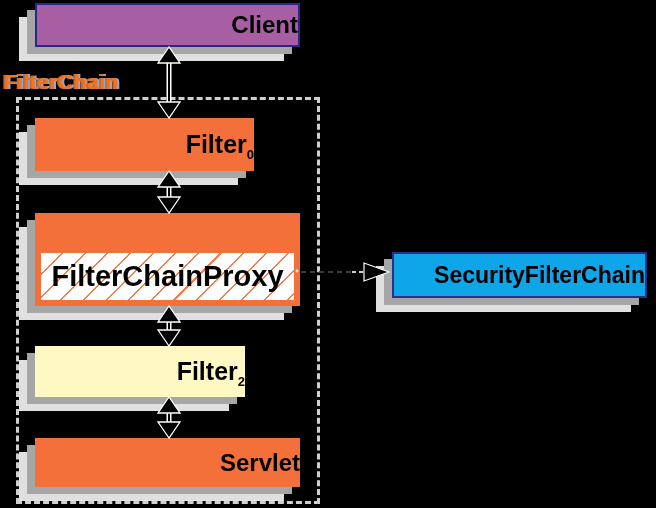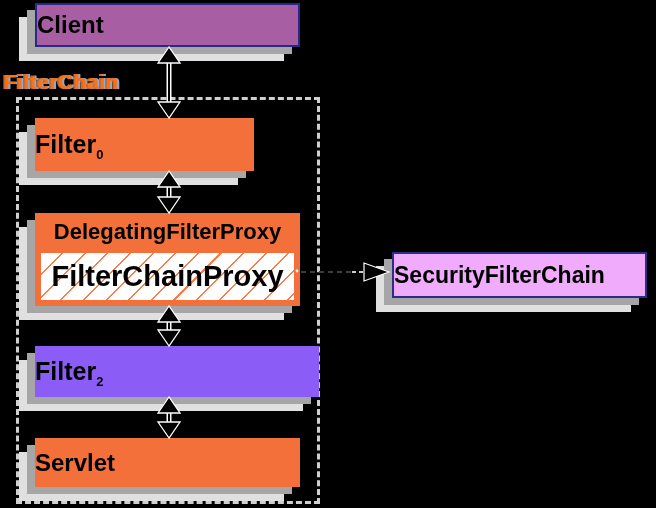--- a/index.html
+++ b/index.html
@@ -13,21 +13,21 @@
     height: 508px;
     background: #000000;
     overflow: hidden;
     font-family: "Liberation Sans", "DejaVu Sans", sans-serif;
   }
   .box {
     position: absolute;
     box-sizing: border-box;
     display: flex;
     align-items: center;
-    justify-content: flex-start;
+    justify-content: flex-end;
     font-weight: 700;
     color: #000000;
   }
   .shadowed {
     box-shadow: -8px 7px 0 0 #a6a6a6, -16px 14px 0 0 #e0e0e0;
   }
   .box sub {
     font-size: 13px;
     line-height: 0;
     font-weight: 700;
@@ -79,32 +79,32 @@
       rgba(243,112,59,0) 0px, rgba(243,112,59,0) 14.5px,
       rgba(243,112,59,0.9) 14.5px, rgba(243,112,59,0.9) 16px);
     border: 2px solid #f3703b;
     display: flex;
     align-items: center;
     justify-content: center;
     font-size: 29px;
     font-weight: 700;
   }
   #filter2 {
-    left: 35px; top: 346px; width: 284px; height: 51px;
-    background: #8b5cf6;
+    left: 35px; top: 346px; width: 210px; height: 51px;
+    background: #fef9c3;
     font-size: 25px;
   }
   #servlet {
     left: 35px; top: 438px; width: 265px; height: 49px;
     background: #f3703b;
     font-size: 24px;
   }
   #sfc {
     left: 392px; top: 252px; width: 255px; height: 46px;
-    background: #f0abfc;
+    background: #0ea5e9;
     border: 2px solid #2b2e87;
     font-size: 23px;
   }
   .arrows {
     position: absolute;
     left: 0; top: 0;
     pointer-events: none;
   }
 </style>
 </head>
@@ -117,21 +117,20 @@
 
   <div class="box shadowed" id="client">
     <span>Client</span>
   </div>
 
   <div class="box shadowed" id="filter0">
     <span><span>Filter</span><sub>0</sub></span>
   </div>
 
   <div class="box shadowed" id="dfp">
-    <div class="dfp-title">DelegatingFilterProxy</div>
     <div id="fcp">
       <span>FilterChainProxy</span>
     </div>
   </div>
 
   <div class="box shadowed" id="filter2">
     <span><span>Filter</span><sub>2</sub></span>
   </div>
 
   <div class="box shadowed" id="servlet">

